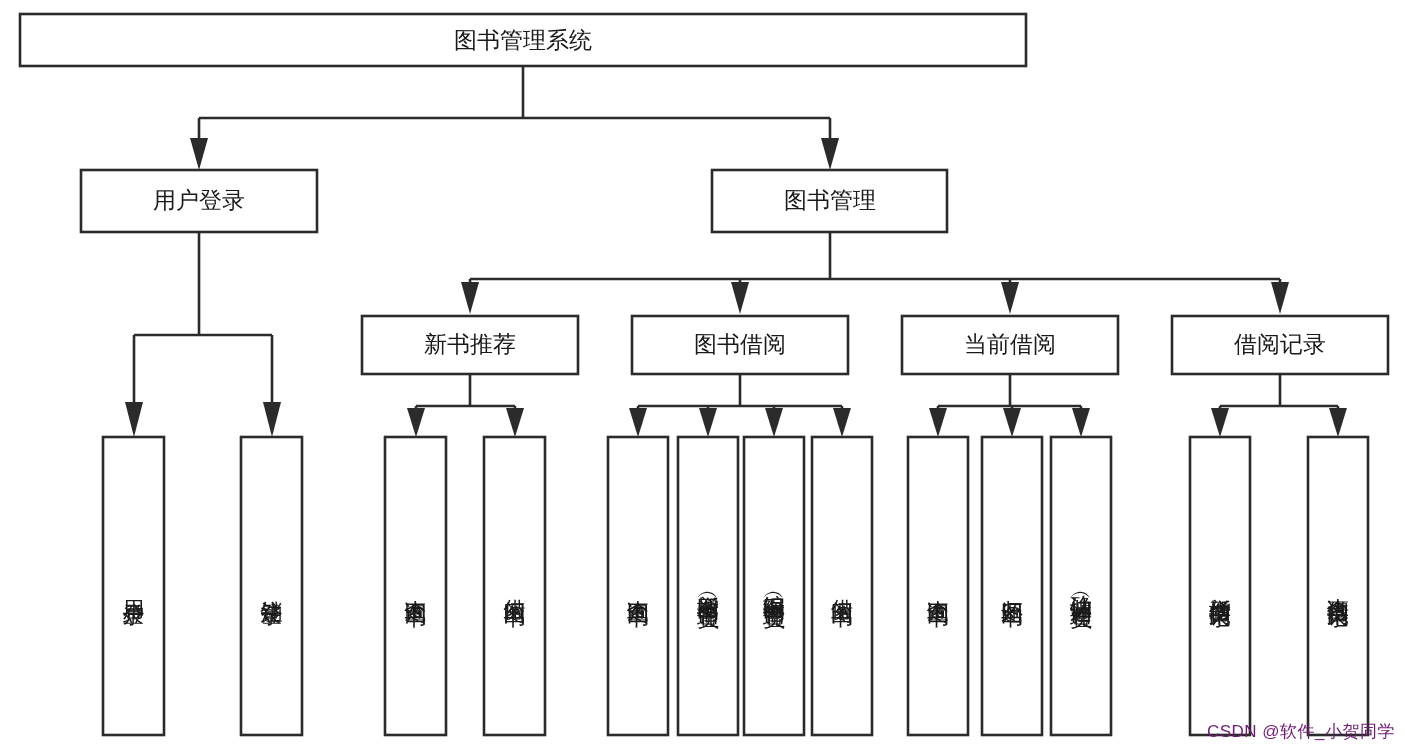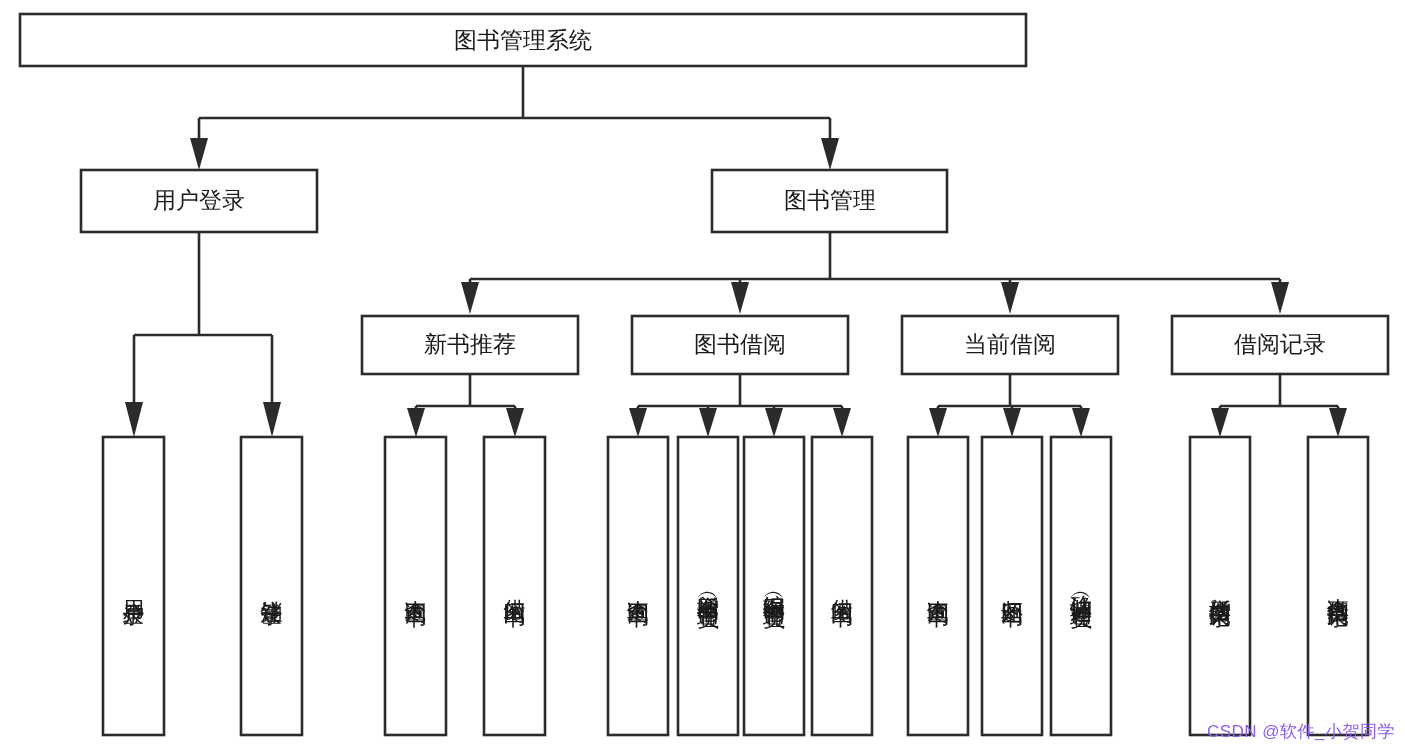--- a/index.html
+++ b/index.html
@@ -58,21 +58,21 @@
     color: #1a1a1a;
     white-space: nowrap;
     pointer-events: none;
   }
   .watermark {
     position: absolute;
     right: 10px;
     bottom: 4px;
     font-family: "Liberation Sans", "DejaVu Sans", sans-serif;
     font-size: 17px;
-    color: #8b5cf6;
+    color: #701a75;
     letter-spacing: 0.5px;
     white-space: nowrap;
   }
 </style>
 </head>
 <body>
 
 <div id="page">
 
   <svg id="diagram" viewBox="0 0 1405 747">

